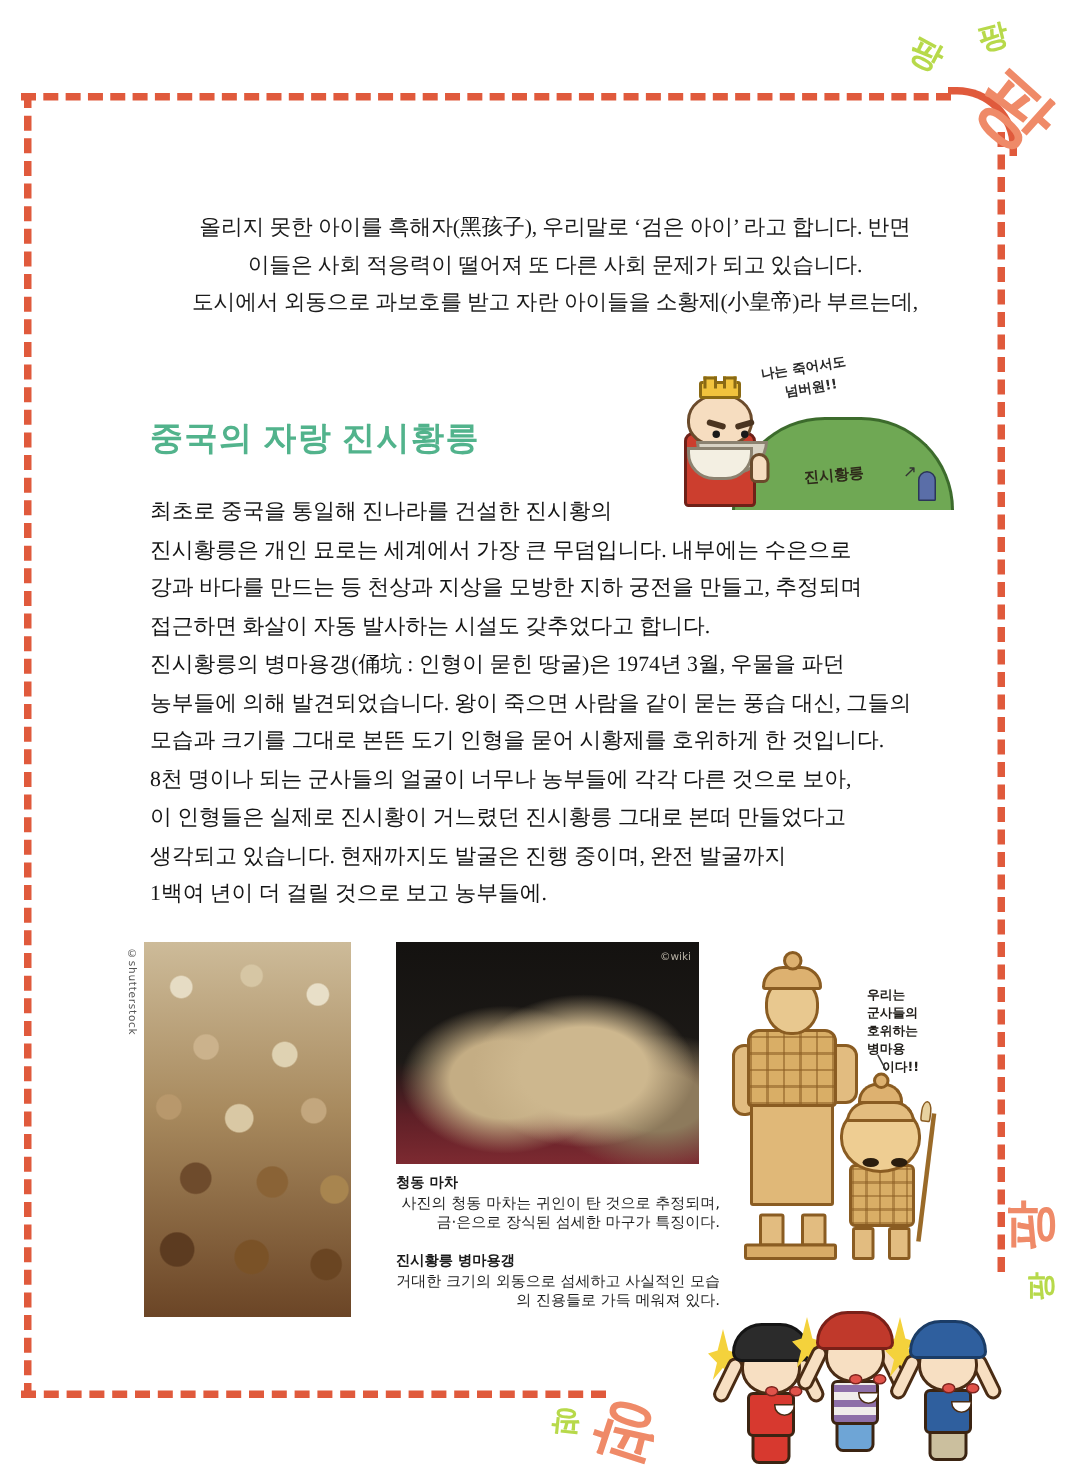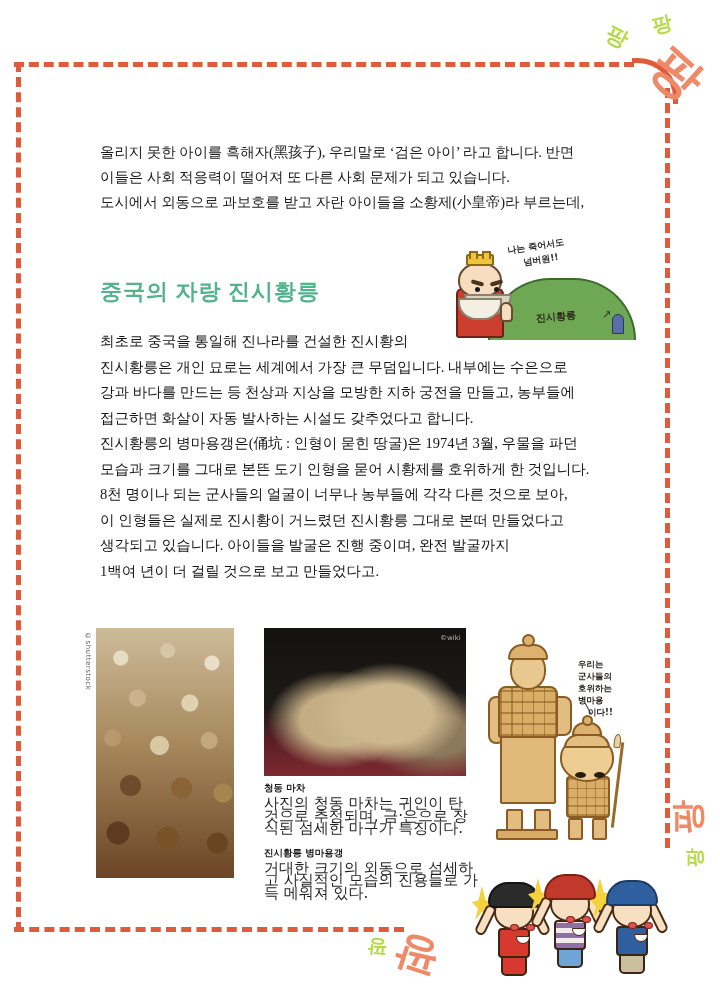--- a/index.html
+++ b/index.html
@@ -100,21 +100,21 @@
 
   
   .content { position: absolute; left: 100px; top: 140px; width: 540px; }
 
   .para {
     font-size: 14.5px;
     line-height: 25px;
     color: #1b1b1b;
     letter-spacing: -0.1px;
   }
-  .para-block { margin-bottom: 0; }
+  .para-block { margin-bottom: 0; text-align: center; }
 
   .section-heading {
     font-size: 22px;
     font-weight: bold;
     color: #52b38c;
     letter-spacing: 1px;
     margin-top: 62px;
     margin-bottom: 22px;
   }
 
@@ -305,23 +305,24 @@
     font-family: "DejaVu Sans", sans-serif;
   }
   .cap-group { margin-bottom: 12px; }
   .cap-title {
     font-size: 9.5px;
     font-weight: bold;
     color: #1a1a1a;
     margin-bottom: 2px;
   }
   .cap-text {
-    font-size: 15px;
+    font-size: 10px;
     line-height: 12.5px;
     color: #1f1f1f;
+    text-align: right;
   }
 
   
   .warrior-art { position: absolute; left: 492px; top: 640px; width: 160px; height: 220px; }
   .w-big { position: absolute; left: 0; top: 0; width: 74px; height: 200px; }
   .wb-base {
     position: absolute; left: 4px; bottom: 0;
     width: 62px; height: 11px;
     background: #d8ab67; border: 2px solid #8a5c22; border-radius: 2px;
   }
@@ -536,28 +537,29 @@
     <div class="para">올리지 못한 아이를 흑해자(黑孩子), 우리말로 ‘검은 아이’ 라고 합니다. 반면</div>
     <div class="para">이들은 사회 적응력이 떨어져 또 다른 사회 문제가 되고 있습니다.</div>
     <div class="para">도시에서 외동으로 과보호를 받고 자란 아이들을 소황제(小皇帝)라 부르는데,</div>
   </div>
 
   <div class="section-heading">중국의 자랑 진시황릉</div>
 
   <div class="body-block">
     <div class="body-line short">최초로 중국을 통일해 진나라를 건설한 진시황의</div>
     <div class="body-line">진시황릉은 개인 묘로는 세계에서 가장 큰 무덤입니다. 내부에는 수은으로</div>
-    <div class="body-line">강과 바다를 만드는 등 천상과 지상을 모방한 지하 궁전을 만들고, 농부들에</div>
+    <div class="body-line">강과 바다를 만드는 등 천상과 지상을 모방한 지하 궁전을 만들고, 추정되며</div>
     <div class="body-line">접근하면 화살이 자동 발사하는 시설도 갖추었다고 합니다.</div>
-    <div class="body-line">진시황릉의 병마용갱은(俑坑 : 인형이 묻힌 땅굴)은 1974년 3월, 우물을 파던</div>
+    <div class="body-line">진시황릉의 병마용갱(俑坑 : 인형이 묻힌 땅굴)은 1974년 3월, 우물을 파던</div>
+    <div class="body-line">농부들에 의해 발견되었습니다. 왕이 죽으면 사람을 같이 묻는 풍습 대신, 그들의</div>
     <div class="body-line">모습과 크기를 그대로 본뜬 도기 인형을 묻어 시황제를 호위하게 한 것입니다.</div>
     <div class="body-line">8천 명이나 되는 군사들의 얼굴이 너무나 농부들에 각각 다른 것으로 보아,</div>
     <div class="body-line">이 인형들은 실제로 진시황이 거느렸던 진시황릉 그대로 본떠 만들었다고</div>
-    <div class="body-line">생각되고 있습니다.  아이들을 발굴은 진행 중이며, 완전 발굴까지</div>
-    <div class="body-line">1백여 년이 더 걸릴 것으로 보고 만들었다고.</div>
+    <div class="body-line">생각되고 있습니다.  현재까지도 발굴은 진행 중이며, 완전 발굴까지</div>
+    <div class="body-line">1백여 년이 더 걸릴 것으로 보고 농부들에.</div>
   </div>
 
 </div>
 
 <div class="emperor-art">
   <div class="mound"></div>
   <div class="mound-label">진시황릉</div>
 
   <div class="emperor-body">
     <div class="emp-robe"></div>

